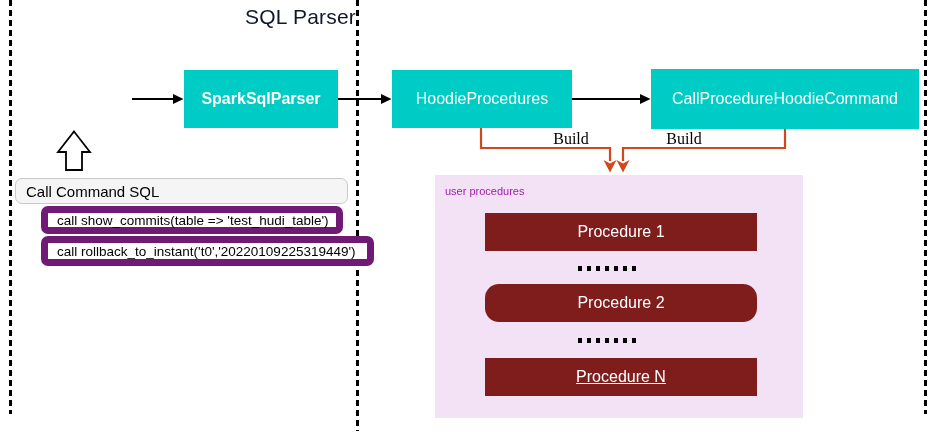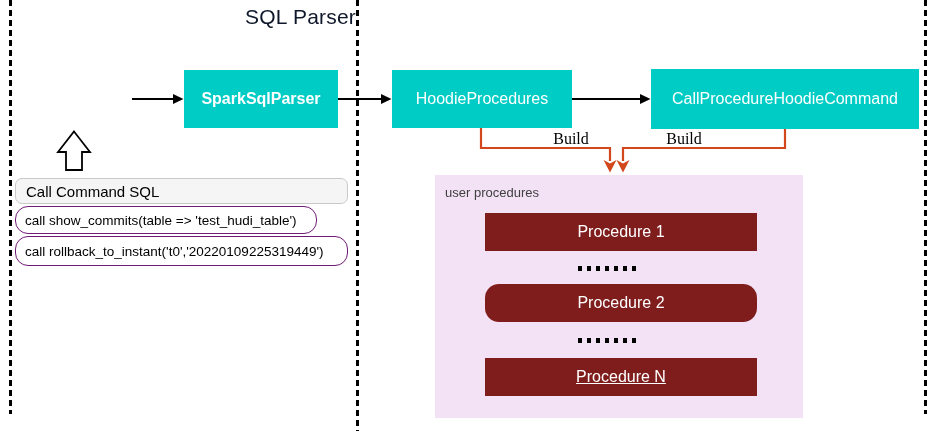--- a/index.html
+++ b/index.html
@@ -58,41 +58,42 @@
     border: 1px solid #C9C9C9;
     border-radius: 7px;
     display: flex; align-items: center;
     padding-left: 10px;
     font-size: 15px;
     color: #000;
   }
   .sql-row {
     position: absolute;
     background: #ffffff;
-    border: 1px solid #701a75;
-    border-radius: 13px;
+    border: 7px solid #701a75;
+    border-radius: 7px;
     display: flex; align-items: center;
     padding-left: 9px;
     font-size: 13.5px;
     color: #000;
     white-space: nowrap;
+    margin-left: 26px;
   }
   .sql-row-1 { left: 15px; top: 206px; width: 302px; height: 28px; }
   .sql-row-2 { left: 15px; top: 236px; width: 333px; height: 30px; }
   .user-procs {
     position: absolute;
     left: 435px; top: 175px;
     width: 368px; height: 243px;
     background: #F3E2F6;
   }
   .user-procs-label {
     position: absolute;
     left: 10px; top: 10px;
-    font-size: 13px;
-    color: #404040;
+    font-size: 11px;
+    color: #a21caf;
   }
   .proc-item {
     position: absolute;
     left: 50px;
     width: 272px; height: 38px;
     background: #7f1d1d;
     color: #fff;
     display: flex; align-items: center; justify-content: center;
     font-size: 16px;
   }

